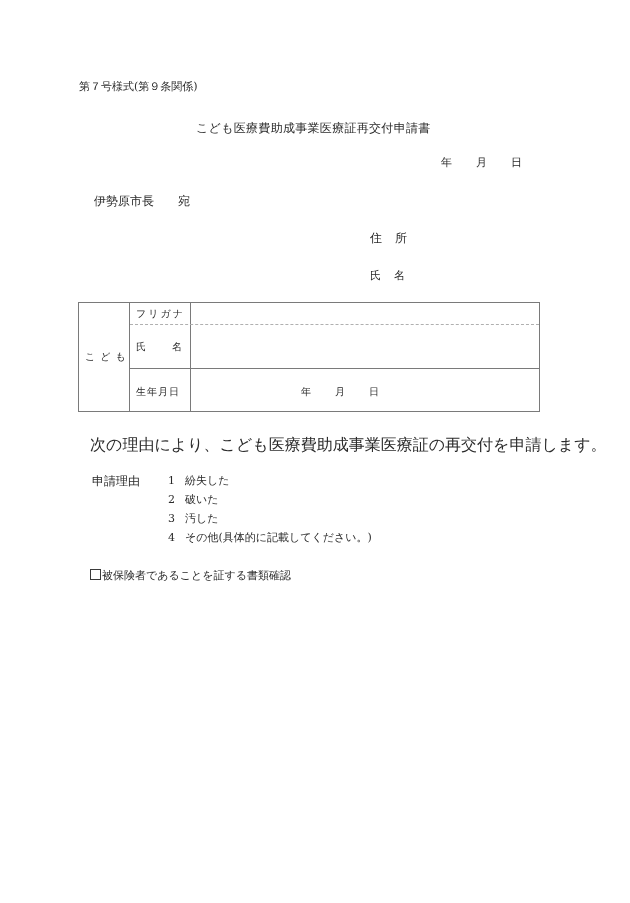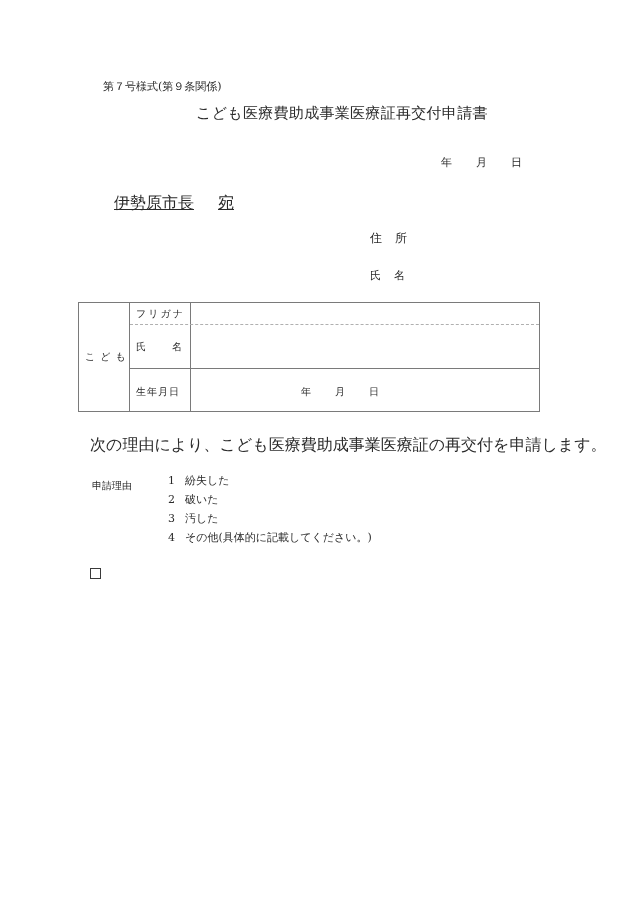--- a/index.html
+++ b/index.html
@@ -11,28 +11,28 @@
       width: 630px;
       height: 903px;
       position: relative;
       overflow: hidden;
       font-family: "DejaVu Serif", "Liberation Serif", serif;
       color: #2a2a2a;
       font-size: 11px;
     }
     .abs { position: absolute; white-space: nowrap; }
 
-    #form-number { left: 79px; top: 79px; font-size: 11px; margin-left: 24px; }
-    #doc-title { left: 196px; top: 104px; font-size: 15px; letter-spacing: 0.3px; }
+    #form-number { left: 79px; top: 79px; font-size: 11px; }
+    #doc-title { left: 196px; top: 120px; font-size: 12px; letter-spacing: 0.3px; }
 
     #date-line { left: 441px; top: 155px; font-size: 11px; }
     #date-line span { display: inline-block; }
     #date-line .gap { width: 24px; }
 
-    #addressee { left: 114px; top: 193px; font-size: 16px; text-decoration: underline; }
+    #addressee { left: 94px; top: 193px; font-size: 12px; }
     #addressee .gap { display: inline-block; width: 24px; }
 
     #applicant-address { left: 370px; top: 230px; font-size: 12px; }
     #applicant-name { left: 370px; top: 268px; font-size: 11px; }
     .label-spaced .gap { display: inline-block; width: 13px; }
 
     
     #child-table {
       position: absolute;
       left: 78px;
@@ -74,21 +74,21 @@
       left: 113px;
       right: 0;
       background: transparent;
     }
     #furigana-input { top: 0; height: 21px; }
     #name-input { top: 22px; height: 43px; }
     #birth-input { top: 67px; bottom: 0; }
 
     #statement { left: 90px; top: 435px; font-size: 16px; }
 
-    #reason-heading { left: 92px; top: 473px; font-size: 10px; margin-top: 6px; }
+    #reason-heading { left: 92px; top: 473px; font-size: 12px; }
     .reason-item { left: 168px; font-size: 11px; }
     .reason-item .num { display: inline-block; width: 17px; }
     #reason-1 { top: 473px; }
     #reason-2 { top: 492px; }
     #reason-3 { top: 511px; }
     #reason-4 { top: 530px; }
 
     #doc-check { left: 90px; top: 568px; font-size: 11px; }
     #doc-check .box {
       display: inline-block;
@@ -152,14 +152,14 @@
   <span class="num">2</span><span>破いた</span>
 </div>
 <div class="abs reason-item" id="reason-3">
   <span class="num">3</span><span>汚した</span>
 </div>
 <div class="abs reason-item" id="reason-4">
   <span class="num">4</span><span>その他(具体的に記載してください。)</span>
 </div>
 
 <div class="abs" id="doc-check">
-  <span class="box"></span>
+  <span class="box"></span><span>被保険者であることを証する書類確認</span>
 </div>
 
 </body></html>

